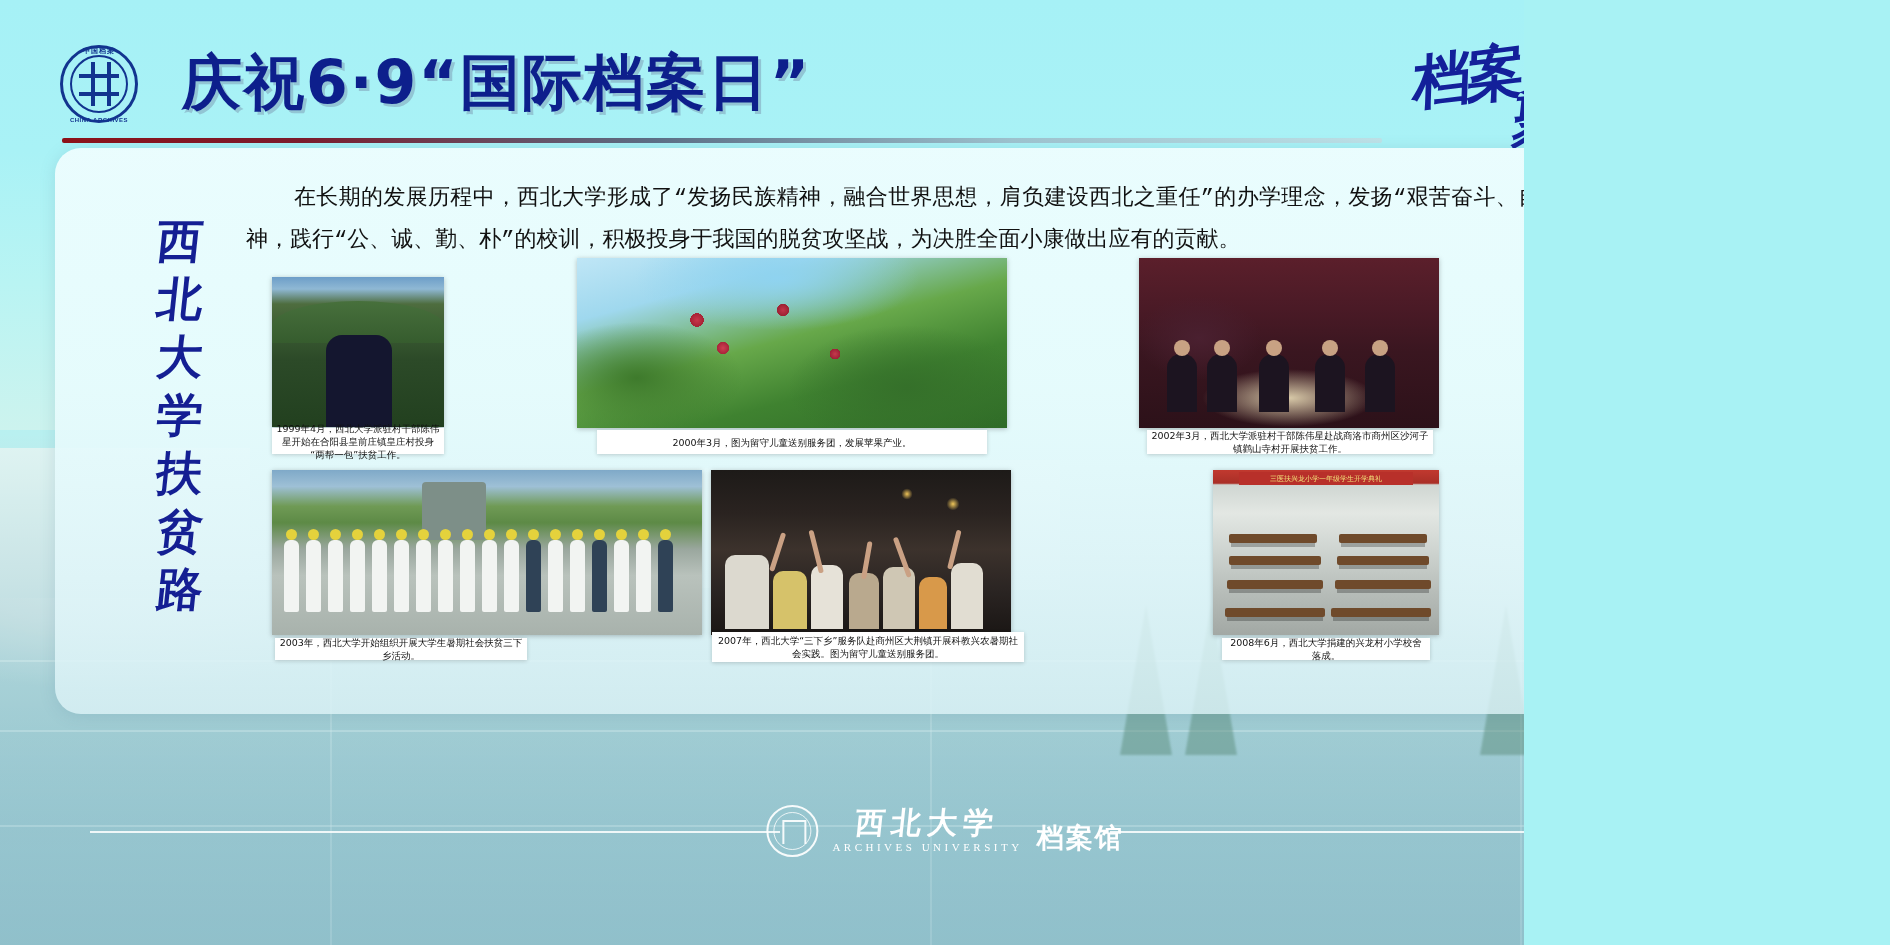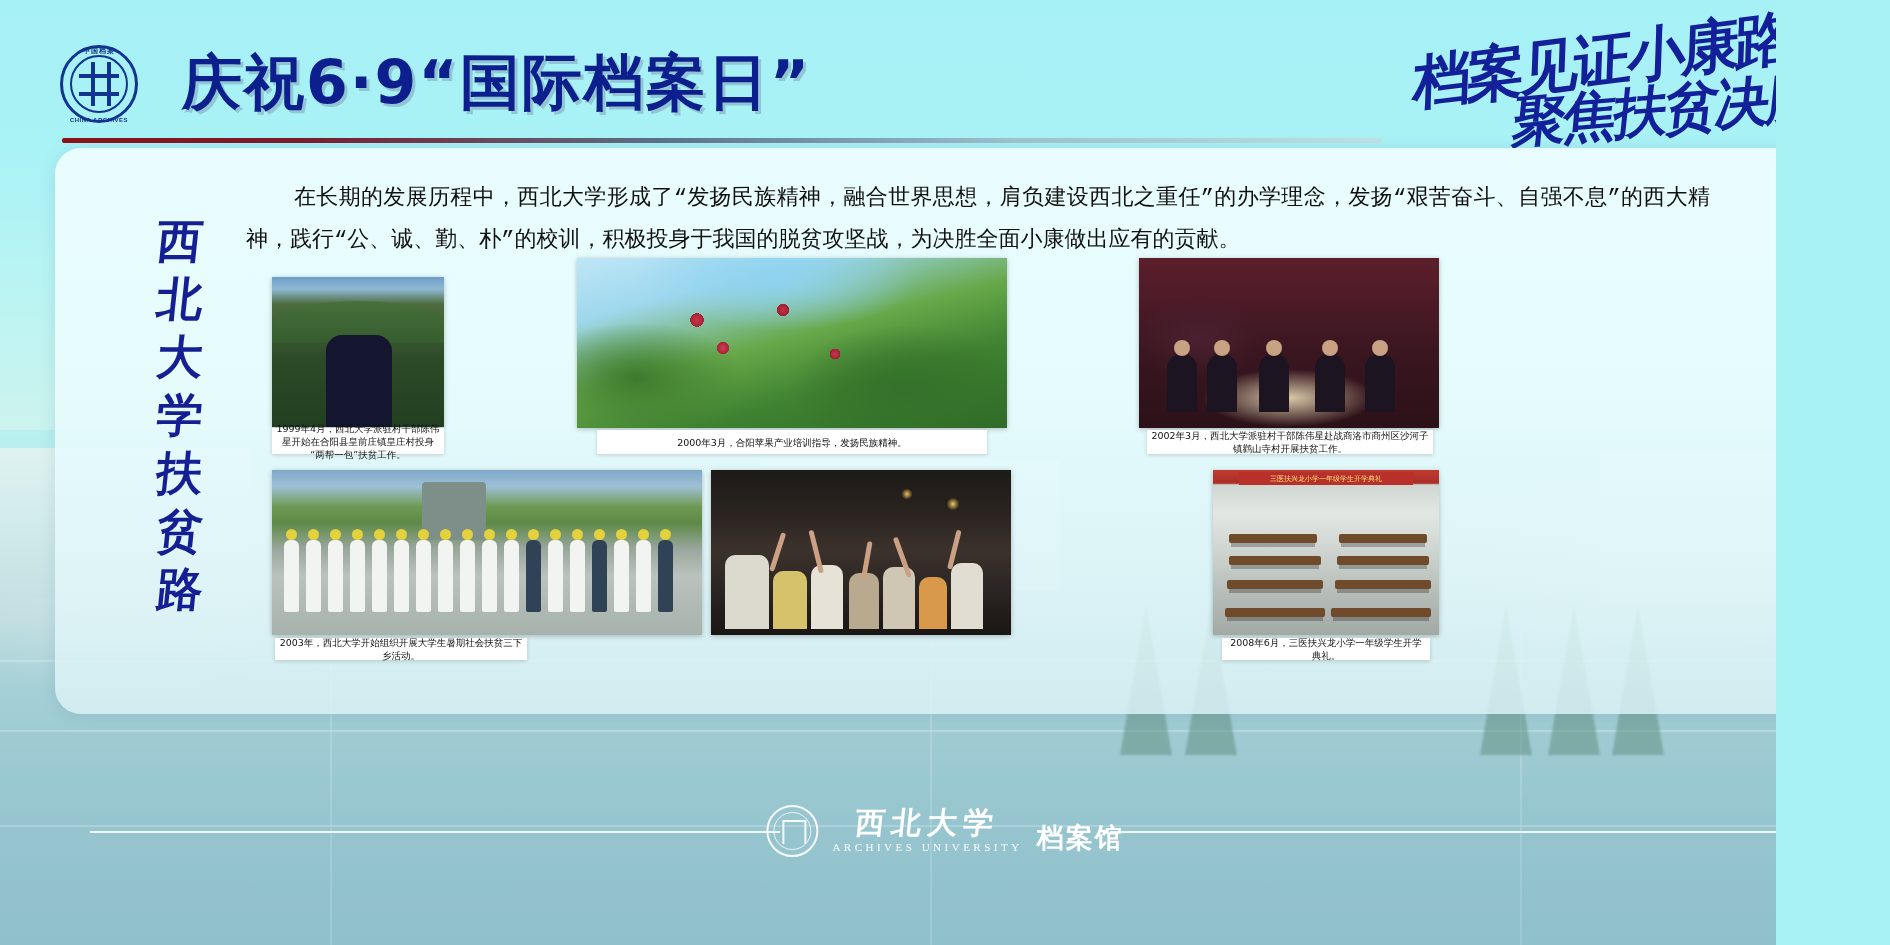--- a/index.html
+++ b/index.html
@@ -2,21 +2,21 @@
 <html lang="zh"><head>
 <meta charset="utf-8">
 <title>庆祝6·9国际档案日 — 西北大学扶贫路</title>
 <style>
   html,body{margin:0;padding:0;}
   body{
     width:1890px;height:945px;overflow:hidden;position:relative;
     font-family:"Liberation Sans","DejaVu Sans",sans-serif;
     background:#a8f2f4;
   }
-  #stage{position:absolute;inset:0;width:1776px;height:945px;overflow:hidden;}
+  #stage{position:absolute;inset:0;width:1524px;height:945px;overflow:hidden;}
 
   
   .bg-cyan{position:absolute;left:0;top:0;width:1890px;height:945px;
     background:linear-gradient(180deg,#a6f1f6 0%,#a9f2f6 16%,#b9f4f3 30%,#cdf3ee 46%,#bfe7e6 60%,#a9dbdd 74%,#8fc9d2 86%,#7ab9c6 100%);}
   
   .bg-photo{position:absolute;left:0;top:430px;width:1890px;height:515px;opacity:.55;
     background:
       linear-gradient(180deg,rgba(168,240,244,.96) 0%,rgba(168,240,244,.35) 12%,rgba(150,205,215,0) 34%),
       linear-gradient(180deg,rgba(255,255,255,0) 55%,rgba(176,206,214,.55) 100%),
       radial-gradient(ellipse 360px 140px at 120px 120px,#e8eff1 0%,#cfdde2 55%,rgba(190,215,220,0) 100%),
@@ -213,21 +213,21 @@
     <p>在长期的发展历程中，西北大学形成了“发扬民族精神，融合世界思想，肩负建设西北之重任”的办学理念，发扬“艰苦奋斗、自强不息”的西大精神，践行“公、诚、勤、朴”的校训，积极投身于我国的脱贫攻坚战，为决胜全面小康做出应有的贡献。</p>
   </div>
 
   <div class="photo ph1">
     <div class="hill"></div>
       <div class="torso"></div>
   </div>
   <div class="cap" style="left:272px;top:428px;width:172px;height:26px;">1999年4月，西北大学派驻村干部陈伟星开始在合阳县皇前庄镇皇庄村投身“两帮一包”扶贫工作。</div>
 
   <div class="photo ph2"></div>
-  <div class="cap" style="left:597px;top:430px;width:390px;height:24px;">2000年3月，合阳苹果产业培训指导，发扬民族精神。</div>
+  <div class="cap" style="left:597px;top:430px;width:390px;height:24px;">2000年3月，图为留守儿童送别服务团，发展苹果产业。</div>
 
   <div class="photo ph3">
     <div class="pers" style="left:28px;"></div>
       <div class="head" style="left:35px;bottom:72px;"></div>
     <div class="pers" style="left:68px;"></div>
       <div class="head" style="left:75px;bottom:72px;"></div>
     <div class="pers" style="left:120px;"></div>
       <div class="head" style="left:127px;bottom:72px;"></div>
     <div class="pers" style="left:176px;"></div>
       <div class="head" style="left:183px;bottom:72px;"></div>
@@ -304,33 +304,34 @@
     <div class="kid" style="left:138px;width:30px;height:56px;background:#b9a98e;"></div>
     <div class="kid" style="left:172px;width:32px;height:62px;background:#cfc7b4;"></div>
     <div class="kid" style="left:208px;width:28px;height:52px;background:#d8994a;"></div>
     <div class="kid" style="left:240px;width:32px;height:66px;background:#e1ddd2;"></div>
     <div class="arm" style="left:58px;bottom:64px;height:40px;transform:rotate(18deg);"></div>
     <div class="arm" style="left:108px;bottom:62px;height:44px;transform:rotate(-14deg);"></div>
     <div class="arm" style="left:150px;bottom:56px;height:38px;transform:rotate(10deg);"></div>
     <div class="arm" style="left:196px;bottom:58px;height:42px;transform:rotate(-20deg);"></div>
     <div class="arm" style="left:236px;bottom:66px;height:40px;transform:rotate(14deg);"></div>
   </div>
+  <div class="cap" style="left:712px;top:632px;width:312px;height:30px;">2007年，西北大学“三下乡”服务队赴商州区大荆镇开展科教兴农暑期社会实践。图为留守儿童送别服务团。</div>
 
   <div class="photo ph6">
     <div class="banner">三医扶兴龙小学一年级学生开学典礼</div>
     <div class="desk" style="left:16px;top:64px;width:88px;"></div>
     <div class="desk" style="left:16px;top:86px;width:92px;"></div>
     <div class="desk" style="left:14px;top:110px;width:96px;"></div>
     <div class="desk" style="left:12px;top:138px;width:100px;"></div>
     <div class="desk" style="left:126px;top:64px;width:88px;"></div>
     <div class="desk" style="left:124px;top:86px;width:92px;"></div>
     <div class="desk" style="left:122px;top:110px;width:96px;"></div>
     <div class="desk" style="left:118px;top:138px;width:100px;"></div>
   </div>
-  <div class="cap" style="left:1222px;top:638px;width:208px;height:22px;">2008年6月，三医扶兴龙小学一年级学生开学典礼。</div>
+  <div class="cap" style="left:1222px;top:638px;width:208px;height:22px;">2008年6月，西北大学捐建的兴龙村小学校舍落成。</div>
 
   <div class="footer">
     <div class="foot-line fl-l"></div>
     <div class="foot-line fl-r"></div>
     <div class="foot-logo">
       <div class="fseal">
           <em></em>
         </div>
       <div class="fname">
         <div class="cn">西北大学</div>

